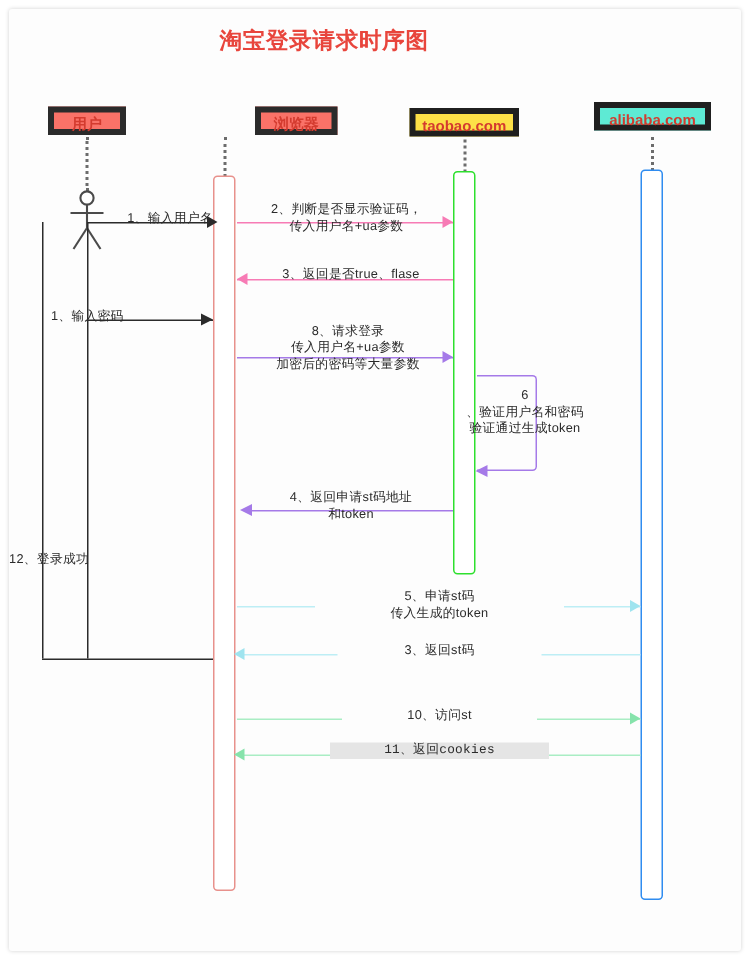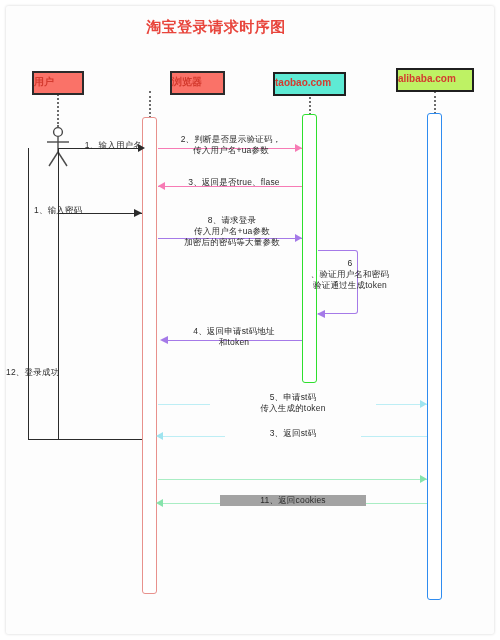--- a/index.html
+++ b/index.html
@@ -28,32 +28,32 @@
     color:#e8453c;
     font-size:15px;
     font-weight:bold;
     letter-spacing:.5px;
   }
 
   
   .actor-box{
     position:absolute;
     box-sizing:border-box;
-    border:2px solid #b91c1c;
-    text-align:left;
+    border:4px solid #b91c1c;
+    text-align:center;
     font-size:10px;
     font-weight:bold;
     line-height:17px;
-    height:24px;
+    height:19px;
     color:#d43b2f;
     white-space:nowrap;
   }
   .ab-red{background:#fa7268;border-color:#2b2b2b;}
-  .ab-green{background:#5eead4;border-color:#1f1f1f;}
-  .ab-blue{background:#bef264;border-color:#1f1f1f;}
+  .ab-green{background:#fde047;border-color:#1f1f1f;}
+  .ab-blue{background:#5eead4;border-color:#1f1f1f;}
 
   
   .lifeline{
     position:absolute;
     width:0;
     border-left:2px dotted #6c6c6c;
   }
 
   
   .act{
@@ -171,20 +171,21 @@
   <div class="arrow right" style="left:420px;top:400px;border-left:7px solid #9fe4ef;"></div>
   <div class="msg-label" style="left:210px;top:392px;width:166px;background:#fdfdfd;">5、申请st码
 传入生成的token</div>
 
   <div class="msg-line" style="left:158px;top:436px;width:269px;border-top:1.3px solid #bdeef5;"></div>
   <div class="arrow left" style="left:156px;top:432px;border-right:7px solid #9fe4ef;"></div>
   <div class="msg-label" style="left:225px;top:428px;width:136px;background:#fdfdfd;">3、返回st码</div>
 
   <div class="msg-line" style="left:158px;top:479px;width:269px;border-top:1.3px solid #a9edc4;"></div>
   <div class="arrow right" style="left:420px;top:475px;border-left:7px solid #86e3ab;"></div>
+  <div class="msg-label" style="left:228px;top:471px;width:130px;background:#fdfdfd;">10、访问st</div>
 
   <div class="msg-line" style="left:158px;top:503px;width:269px;border-top:1.3px solid #a9edc4;"></div>
   <div class="arrow left" style="left:156px;top:499px;border-right:7px solid #86e3ab;"></div>
-  <div class="msg-label" style="left:220px;top:495px;width:146px;background:#a3a3a3;">11、返回cookies</div>
+  <div class="msg-label" style="left:220px;top:495px;width:146px;background:#e5e5e5;font-family:Liberation Mono, monospace;">11、返回cookies</div>
 
   <div class="msg-line" style="left:28px;top:439px;width:114px;border-top:1.4px solid #2b2b2b;"></div>
   <div class="msg-label" style="left:6px;top:367px;width:86px;text-align:left;">12、登录成功</div>
 </div>
 
 </body></html>

